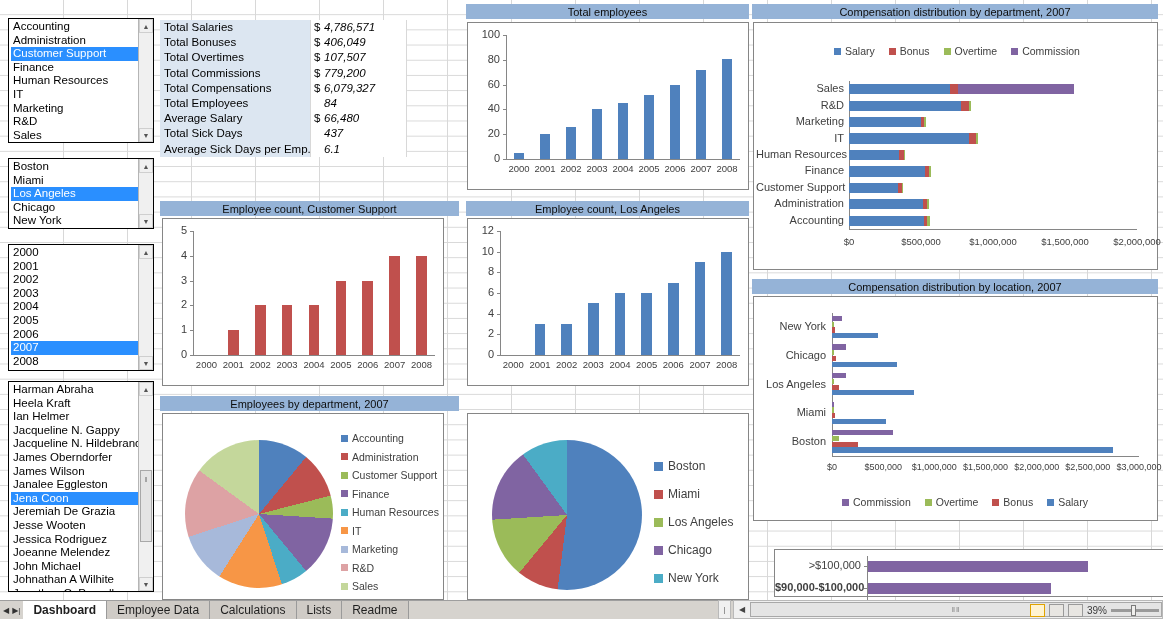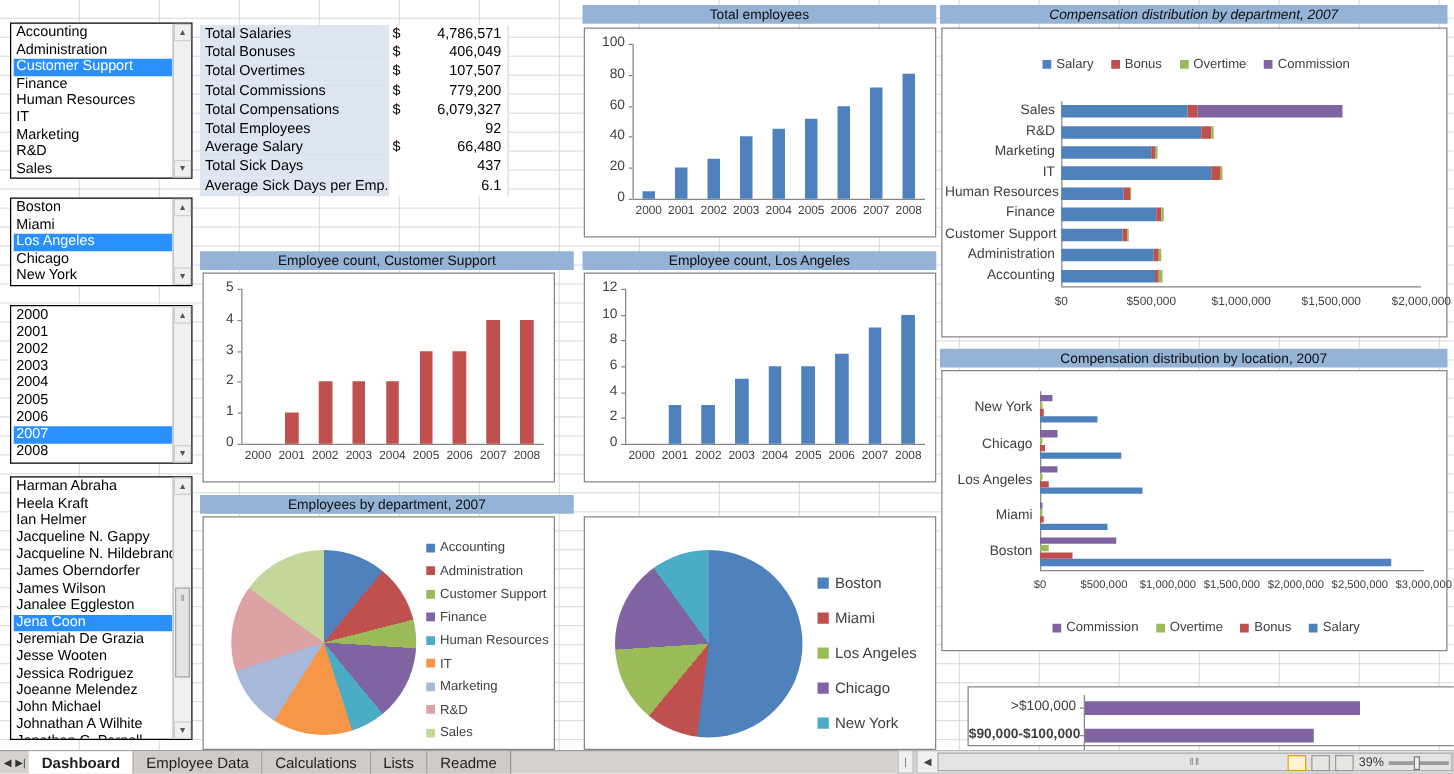--- a/index.html
+++ b/index.html
@@ -86,22 +86,23 @@
     width:150px; background:#dce6f1; height:15.2px; line-height:15.2px;
     padding-left:4px; font-size:11.5px; white-space:nowrap;
   }
   .sum-dollar {
     width:14px; background:#ffffff; height:15.2px; line-height:15.2px;
     border-left:1px solid #d8d8d8;
     font-size:11.5px; text-align:left; padding-left:3px;
   }
   .sum-val {
     width:83px; background:#ffffff; height:15.2px; line-height:15.2px;
-    font-size:11.5px; text-align:right; padding-right:5px;
+    font-size:11.5px; text-align:left; padding-right:5px;
     border-right:1px solid #d8d8d8;
+    font-style:italic;
   }
   .tick-y { position:absolute; font-size:11px; color:#404040; text-align:right; white-space:nowrap; }
   .tick-x { position:absolute; font-size:9.5px; color:#404040; white-space:nowrap; }
   .axis-line { position:absolute; background:#868686; }
   .bar-v { position:absolute; }
   .bar-h { position:absolute; }
 
   .legend { position:absolute; display:flex; gap:10px; align-items:center; }
   .legend.vert { flex-direction:column; align-items:flex-start; gap:6px; }
   .legend-item { display:flex; align-items:center; gap:4px; font-size:10.5px; color:#404040; white-space:nowrap; }
@@ -259,21 +260,21 @@
         <div class="sum-val">779,200</div>
       </div>
       <div class="sum-row">
         <div class="sum-label">Total Compensations</div>
         <div class="sum-dollar">$</div>
         <div class="sum-val">6,079,327</div>
       </div>
       <div class="sum-row">
         <div class="sum-label">Total Employees</div>
         <div class="sum-dollar"></div>
-        <div class="sum-val">92</div>
+        <div class="sum-val">84</div>
       </div>
       <div class="sum-row">
         <div class="sum-label">Average Salary</div>
         <div class="sum-dollar">$</div>
         <div class="sum-val">66,480</div>
       </div>
       <div class="sum-row">
         <div class="sum-label">Total Sick Days</div>
         <div class="sum-dollar"></div>
         <div class="sum-val">437</div>
@@ -392,21 +393,21 @@
       <div class="bar-v" style="left:173.33333333333334px;top:74px;width:10.666666666666668px;height:62px;background:#4f81bd;"></div>
       <div class="tick-x" style="left:165.33333333333334px;top:140px;width:26.666666666666668px;text-align:center;">2005</div>
       <div class="bar-v" style="left:200px;top:63.66666666666666px;width:10.666666666666668px;height:72.33333333333334px;background:#4f81bd;"></div>
       <div class="tick-x" style="left:192px;top:140px;width:26.666666666666668px;text-align:center;">2006</div>
       <div class="bar-v" style="left:226.66666666666669px;top:43px;width:10.666666666666668px;height:93px;background:#4f81bd;"></div>
       <div class="tick-x" style="left:218.66666666666669px;top:140px;width:26.666666666666668px;text-align:center;">2007</div>
       <div class="bar-v" style="left:253.33333333333334px;top:32.66666666666666px;width:10.666666666666668px;height:103.33333333333334px;background:#4f81bd;"></div>
       <div class="tick-x" style="left:245.33333333333334px;top:140px;width:26.666666666666668px;text-align:center;">2008</div>
     </div>
 
-  <div class="bar" style="left:752px; top:4px; width:406px; height:15px;font-style:italic;">
+  <div class="bar" style="left:752px; top:4px; width:406px; height:15px;">
     <span>Compensation distribution by department, 2007</span>
   </div>
   <div class="frame" id="chart-comp-dept" style="left:753px; top:22px; width:405px; height:248px;">
       <div class="legend" style="left:80px;top:22px;gap:14px;">
         <div class="legend-item">
           <span class="sw" style="background:#4f81bd;"></span>
           <span>Salary</span>
         </div>
         <div class="legend-item">
           <span class="sw" style="background:#c0504d;"></span>

